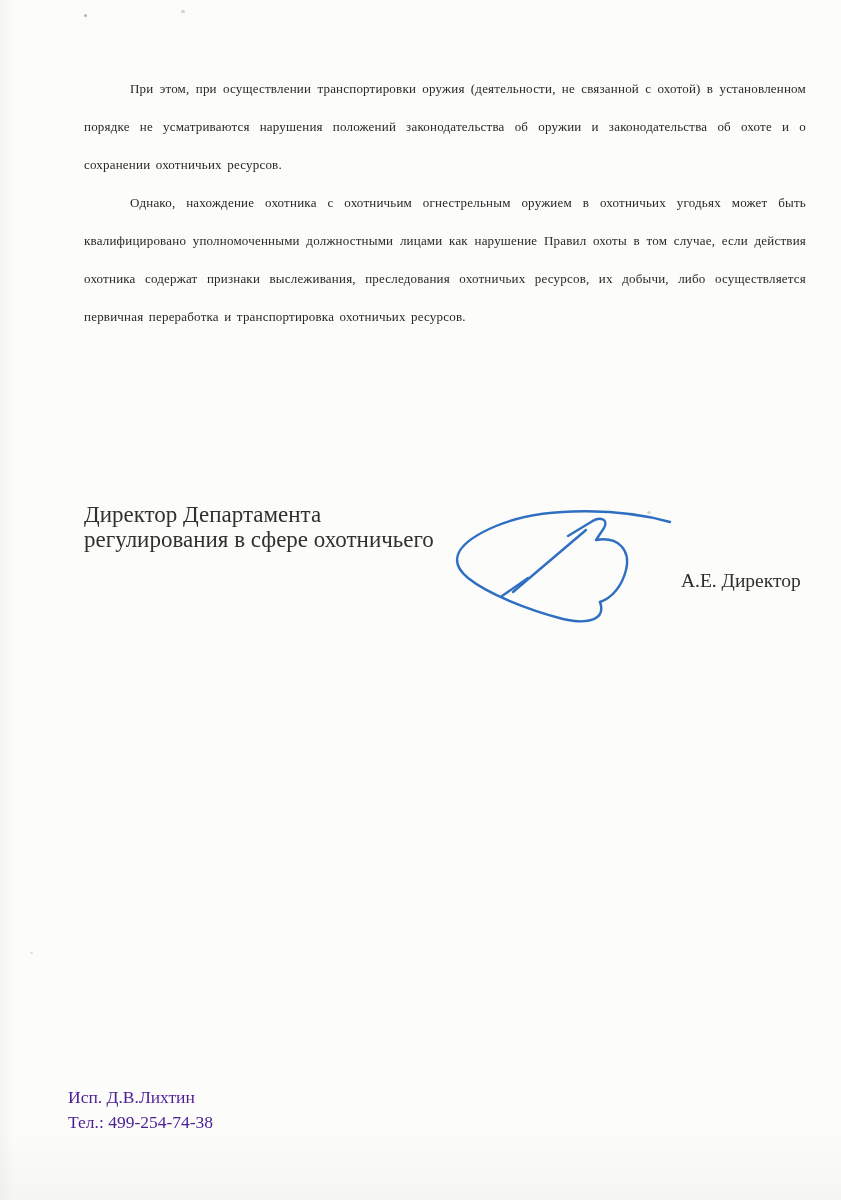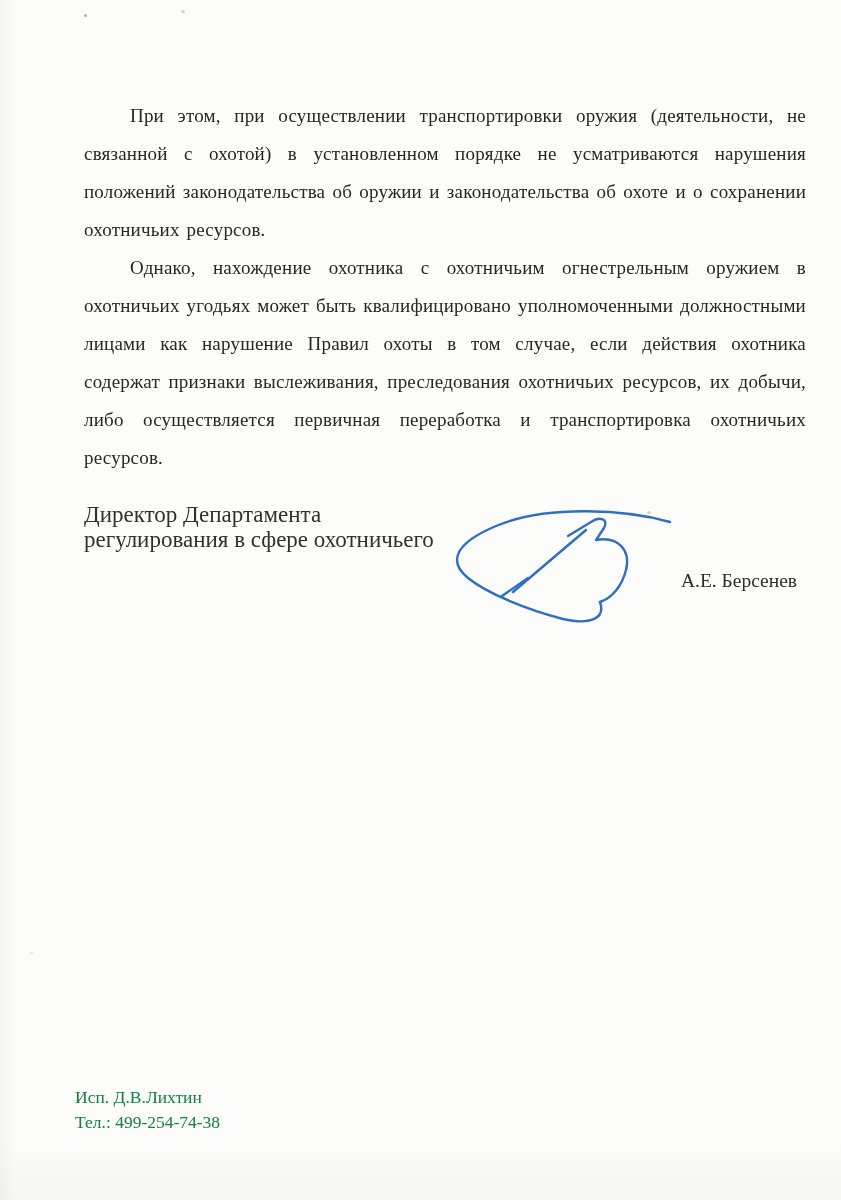--- a/index.html
+++ b/index.html
@@ -20,27 +20,26 @@
   }
   .page {
     position: absolute;
     inset: 0;
   }
   .body-text {
     position: absolute;
     left: 84px;
     top: 70px;
     width: 722px;
-    font-size: 19px;
+    font-size: 13px;
     line-height: 38px;
     letter-spacing: 0.2px;
     word-spacing: 2px;
     text-align: justify;
     color: #272727;
-    margin-top: 27px;
   }
   .body-text p {
     margin: 0;
     text-indent: 46px;
   }
   .sig-title {
     position: absolute;
     left: 84px;
     top: 502px;
     width: 360px;
@@ -58,25 +57,25 @@
   }
   .signature-svg {
     position: absolute;
     left: 428px;
     top: 492px;
     width: 245px;
     height: 140px;
   }
   .footer {
     position: absolute;
-    left: 75px;
+    left: 68px;
     top: 1085px;
     font-size: 17.5px;
     line-height: 25px;
-    color: #15803d;
+    color: #4c1d95;
   }
   .speck {
     position: absolute;
     background: rgba(90,90,88,0.45);
     border-radius: 50%;
   }
   .speck.s1 { left: 84px;  top: 14px;  width: 3px; height: 3px; }
   .speck.s2 { left: 181px; top: 10px;  width: 4px; height: 3px; opacity:.6; }
   .speck.s3 { left: 647px; top: 511px; width: 4px; height: 3px; opacity:.55; }
   .speck.s4 { left: 30px;  top: 952px; width: 3px; height: 2px; opacity:.4; }
@@ -98,21 +97,21 @@
 
   <svg class="signature-svg" viewBox="0 0 245 140" fill="none" stroke-linecap="round" stroke-linejoin="round">
     <g stroke-width="2.4" stroke="#2e6fc2">
       <path d="M 242 30 C 200 18, 120 12, 68 34 C 30 50, 18 68, 40 86 C 60 102, 100 118, 135 127 C 162 133, 178 127, 172 110"></path>
       <path d="M 140 44 L 163 30 C 172 24, 181 27, 176 36 L 168 48 C 190 44, 203 58, 198 78 C 194 94, 184 106, 172 110"></path>
       <path d="M 158 38 L 85 100"></path>
       <path d="M 100 86 L 74 104"></path>
     </g>
   </svg>
 
-  <div class="sig-name">А.Е. Берсенев</div>
+  <div class="sig-name">А.Е. Директор</div>
 
   <div class="footer">
     <div>Исп. Д.В.Лихтин</div>
     <div>Тел.: 499-254-74-38</div>
   </div>
 
   <div class="speck s1"></div>
   <div class="speck s2"></div>
   <div class="speck s3"></div>
   <div class="speck s4"></div>

